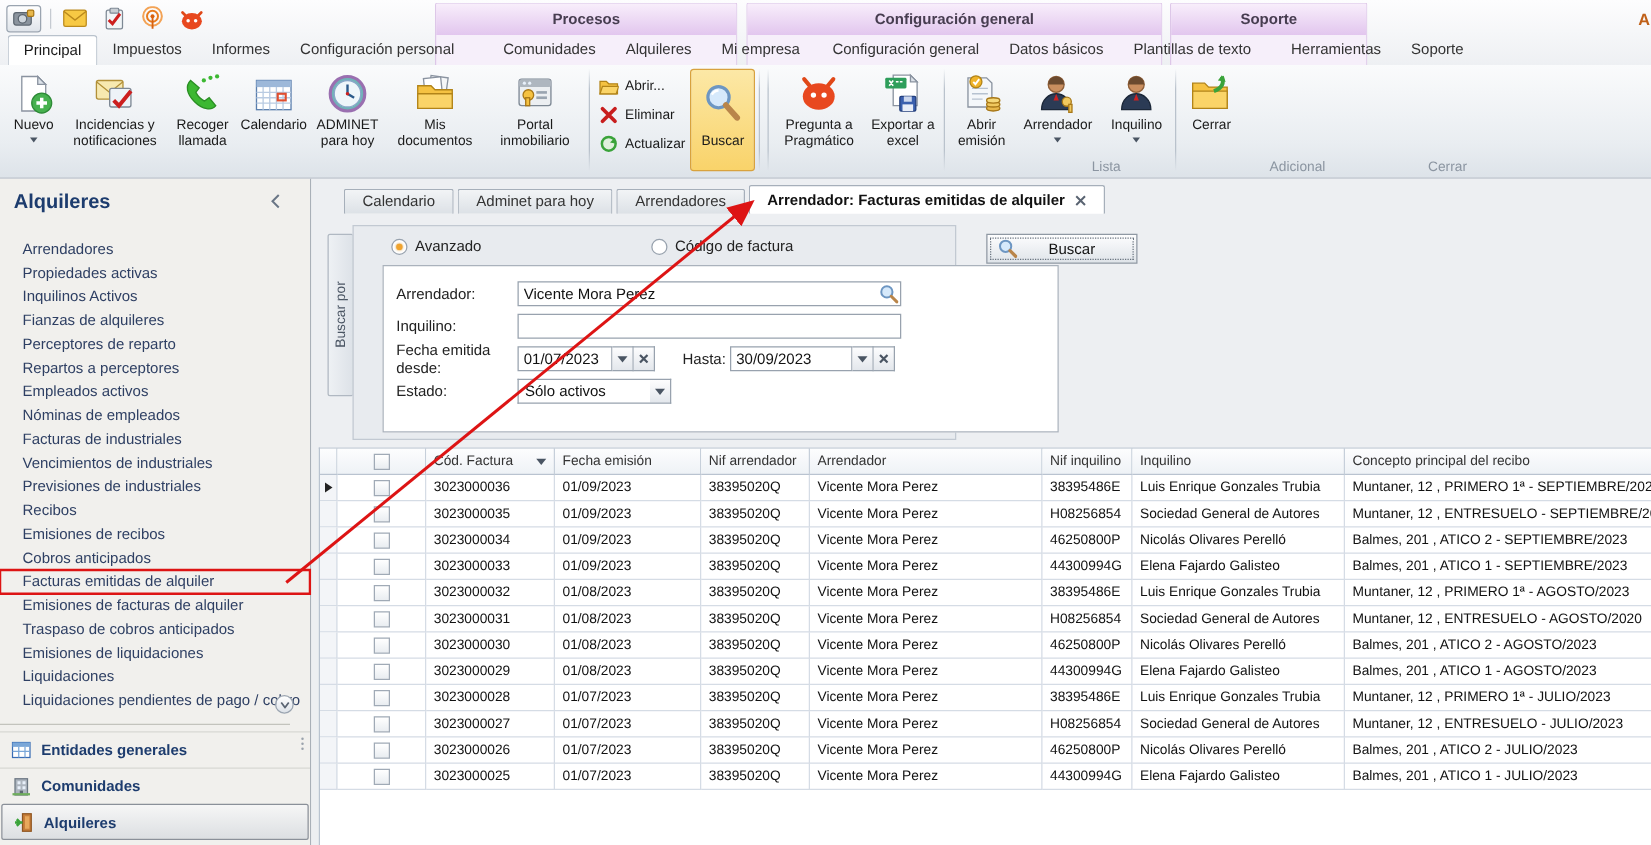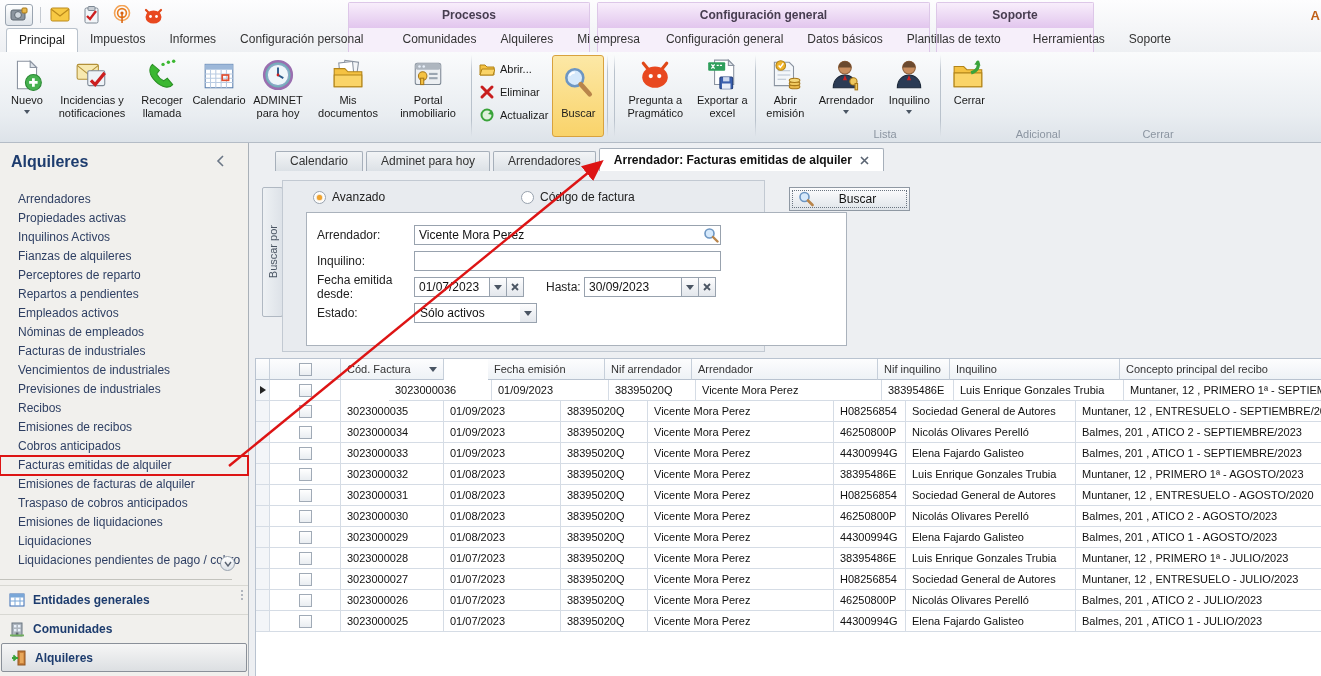--- a/index.html
+++ b/index.html
@@ -394,21 +394,21 @@
         <svg width="9" height="12" viewBox="0 0 9 12">
             <path d="M7 1 L2 6 L7 11" fill="none" stroke="#6a7686" stroke-width="1.6"></path>
           </svg>
       </span>
       <div class="sb-nav">
           <div class="navitem">Arrendadores</div>
           <div class="navitem">Propiedades activas</div>
           <div class="navitem">Inquilinos Activos</div>
           <div class="navitem">Fianzas de alquileres</div>
           <div class="navitem">Perceptores de reparto</div>
-          <div class="navitem">Repartos a pendientes</div>
+          <div class="navitem">Repartos a perceptores</div>
           <div class="navitem">Empleados activos</div>
           <div class="navitem">Nóminas de empleados</div>
           <div class="navitem">Facturas de industriales</div>
           <div class="navitem">Vencimientos de industriales</div>
           <div class="navitem">Previsiones de industriales</div>
           <div class="navitem">Recibos</div>
           <div class="navitem">Emisiones de recibos</div>
           <div class="navitem">Cobros anticipados</div>
           <div class="navitem annotated">Facturas emitidas de alquiler</div>
           <div class="navitem">Emisiones de facturas de alquiler</div>
@@ -554,21 +554,21 @@
       <div class="grid">
           <div class="grow ghead">
             <div class="gcell gc-ind" style="width: 14px;"></div>
             <div class="gcell gc-cb" style="width: 71px;">
               <span class="cb"></span>
             </div>
             <div class="gcell " style="width: 103px;">
               <span>Cód. Factura</span>
               <span class="sortglyph"></span>
             </div>
-            <div class="gcell " style="width: 117px; margin-left: 44px;">
+            <div class="gcell " style="width: 117px;">
               <span>Fecha emisión</span>
             </div>
             <div class="gcell " style="width: 87px;">
               <span>Nif arrendador</span>
             </div>
             <div class="gcell " style="width: 186px;">
               <span>Arrendador</span>
             </div>
             <div class="gcell " style="width: 72px;">
               <span>Nif inquilino</span>
@@ -580,21 +580,21 @@
               <span>Concepto principal del recibo</span>
             </div>
           </div>
           <div class="grow">
             <div class="gcell gc-ind" style="width: 14px;">
               <span class="rowptr"></span>
             </div>
             <div class="gcell gc-cb" style="width: 71px;">
               <span class="cb"></span>
             </div>
-            <div class="gcell " style="width: 103px; margin-left: 48px;">3023000036</div>
+            <div class="gcell " style="width: 103px;">3023000036</div>
             <div class="gcell " style="width: 117px;">01/09/2023</div>
             <div class="gcell " style="width: 87px;">38395020Q</div>
             <div class="gcell " style="width: 186px;">Vicente Mora Perez</div>
             <div class="gcell " style="width: 72px;">38395486E</div>
             <div class="gcell " style="width: 170px;">Luis Enrique Gonzales Trubia</div>
             <div class="gcell " style="width: 246px;">Muntaner, 12 , PRIMERO 1ª - SEPTIEMBRE/2023</div>
           </div>
           <div class="grow">
             <div class="gcell gc-ind" style="width: 14px;"></div>
             <div class="gcell gc-cb" style="width: 71px;">

